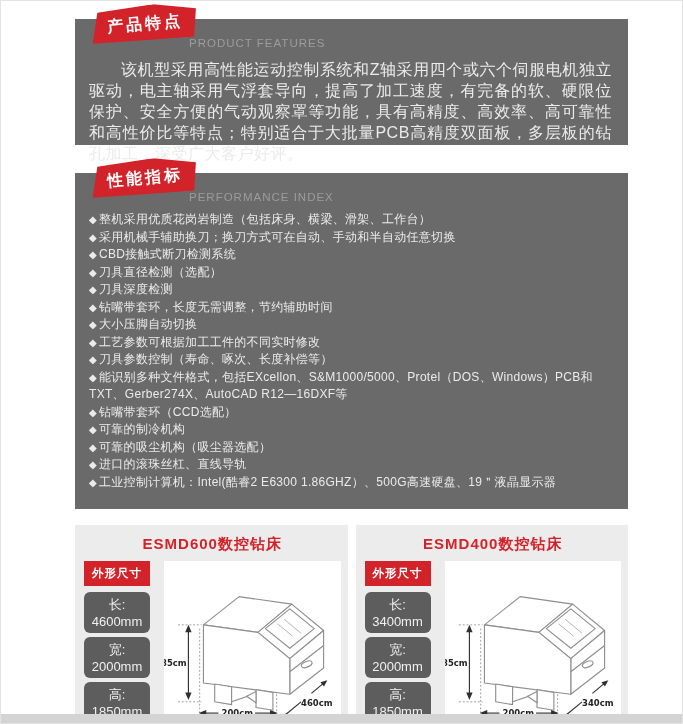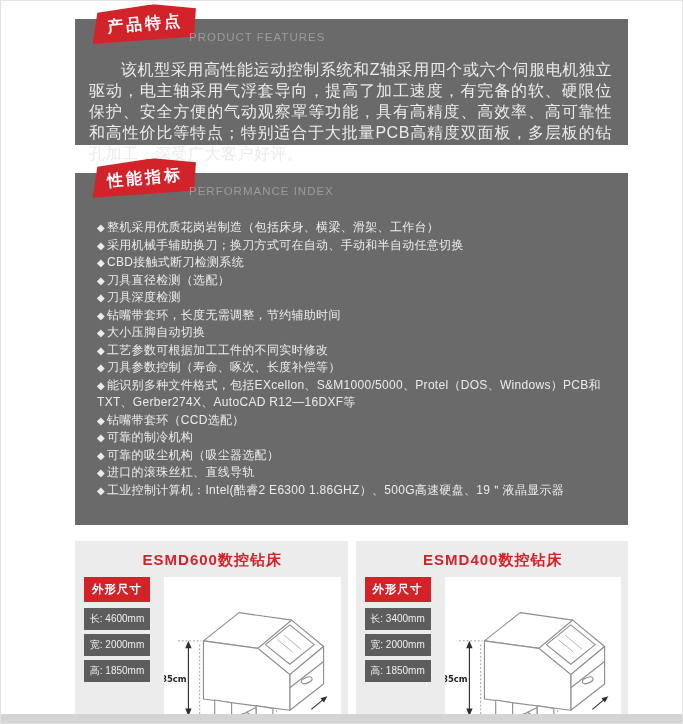--- a/index.html
+++ b/index.html
@@ -17,29 +17,29 @@
   .block-performance{margin-top:28px;padding:38px 14px 18px 14px;}
   .ribbon{
     position:absolute;top:-14px;left:16px;
     background:#d3232a;color:#fff;
     font-size:16px;font-weight:bold;letter-spacing:3px;
     padding:9px 14px 6px 16px;
     transform:rotate(-5deg);
     clip-path:polygon(0 95%,7% 10%,60% 0,100% 22%,96% 100%);
   }
   .subtitle{
-    position:absolute;top:12px;left:114px;
+    position:absolute;top:18px;left:114px;
     color:#9c9c9c;font-size:11.5px;letter-spacing:1px;
   }
   .features-text{
     margin:0;padding:40px 16px 0 14px;
     color:#ebebeb;font-size:16px;line-height:21px;
     text-indent:2em;text-align:justify;letter-spacing:.5px;
   }
-  .perf-list{margin:8px;padding:0;list-style:none;}
+  .perf-list{margin:0;padding:0;list-style:none;}
   .perf-list li{
     color:#ebebeb;font-size:12px;line-height:17.5px;
     letter-spacing:.3px;
   }
   .bullet{font-size:10px;margin-right:2px;}
   
   .cards{
     display:flex;gap:8px;margin:16px 54px 0 74px;
   }
   .card{
@@ -50,22 +50,22 @@
     text-align:center;color:#d3232a;font-size:15px;font-weight:bold;
     letter-spacing:1px;margin:0 0 7px 0;
   }
   .card-body{display:flex;gap:14px;flex:1;}
   .spec-col{width:66px;flex:none;}
   .spec-head{
     background:#d3232a;color:#fff;font-size:11.5px;font-weight:bold;
     text-align:center;padding:5px 2px;margin-bottom:6px;letter-spacing:1px;
   }
   .spec-row{
-    background:#5d5d5d;color:#f0f0f0;font-size:10px;
-    text-align:center;padding:4px 1px;margin-bottom:4px;
+    background:#5d5d5d;color:#f0f0f0;font-size:13px;
+    text-align:center;padding:4px 1px;margin-bottom:4px;border-radius:6px;
   }
   .diagram{flex:1;background:#fff;}
   .machine{width:100%;height:100%;display:block;}
   .machine .dot{stroke:#9a9a9a;stroke-width:1;stroke-dasharray:2 2;fill:none;}
   .machine .body polygon,
   .machine .body line,
   .machine .body ellipse{fill:#fff;stroke:#8e8e8e;stroke-width:1.2;stroke-linejoin:round;}
   .machine .body line.thin{stroke-width:.7;}
   .machine .dim line{stroke:#2f2f2f;stroke-width:1.2;}
   .machine .dim polygon{fill:#2f2f2f;stroke:none;}

